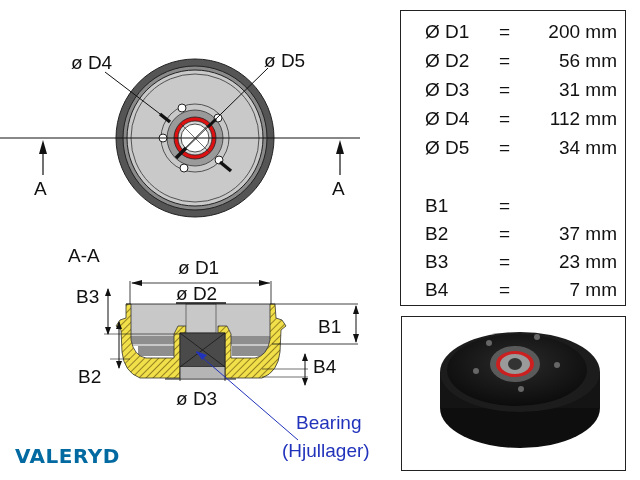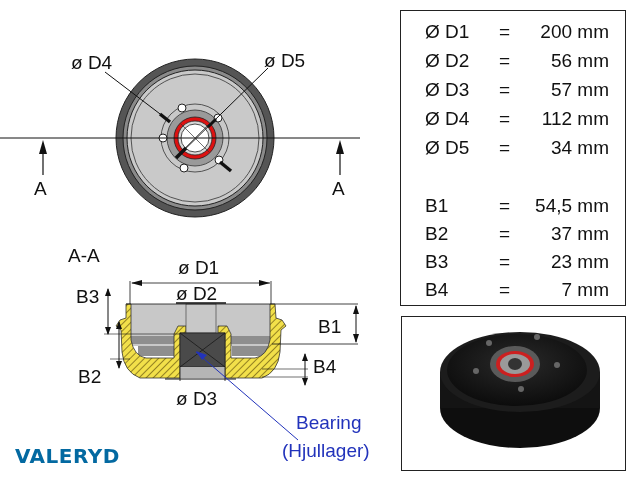--- a/index.html
+++ b/index.html
@@ -2,21 +2,21 @@
 <html><head>
 <meta charset="utf-8">
 <style>
   html, body { margin:0; padding:0; background:#ffffff; }
   body { width:640px; height:480px; position:relative; overflow:hidden; font-family:"Liberation Sans", sans-serif; }
   svg { position:absolute; left:0; top:0; }
   .spec-box { position:absolute; left:400px; top:10px; width:226px; height:296px; border:1px solid #222; box-sizing:border-box; }
   .spec-row { position:absolute; left:0; width:100%; height:26px; font-size:19px; color:#111; }
   .spec-label { position:absolute; left:24px; }
   .spec-eq { position:absolute; left:98px; }
-  .spec-val { position:absolute; right:16px; text-align:right;margin-left:21px; }
+  .spec-val { position:absolute; right:8px; text-align:right;margin-left:21px; }
   .photo-box { position:absolute; left:401px; top:316px; width:225px; height:155px; border:1px solid #222; box-sizing:border-box; background:#fff; }
   .lbl { position:absolute; font-size:19px; color:#111; white-space:nowrap; }
   .blue { color:#2233bb;text-align:right; }
   .logo { position:absolute; left:15px; top:444px; font-size:20px; font-weight:bold; color:#0369a1; letter-spacing:0.5px; font-family:"DejaVu Sans", sans-serif; }
 </style>
 </head>
 <body>
 
 <svg width="640" height="480">
   <defs>
@@ -168,36 +168,35 @@
     <span class="spec-val">200 mm</span>
   </div>
   <div class="spec-row" style="top:39px;">
     <span class="spec-label">Ø D2</span>
     <span class="spec-eq">=</span>
     <span class="spec-val">56 mm</span>
   </div>
   <div class="spec-row" style="top:68px;">
     <span class="spec-label">Ø D3</span>
     <span class="spec-eq">=</span>
-    <span class="spec-val">57 mm</span>
+    <span class="spec-val">31 mm</span>
   </div>
   <div class="spec-row" style="top:97px;">
     <span class="spec-label">Ø D4</span>
     <span class="spec-eq">=</span>
     <span class="spec-val">112 mm</span>
   </div>
   <div class="spec-row" style="top:126px;">
     <span class="spec-label">Ø D5</span>
     <span class="spec-eq">=</span>
     <span class="spec-val">34 mm</span>
   </div>
   <div class="spec-row" style="top:184px;">
     <span class="spec-label">B1</span>
     <span class="spec-eq">=</span>
-    <span class="spec-val">54,5 mm</span>
   </div>
   <div class="spec-row" style="top:212px;">
     <span class="spec-label">B2</span>
     <span class="spec-eq">=</span>
     <span class="spec-val">37 mm</span>
   </div>
   <div class="spec-row" style="top:240px;">
     <span class="spec-label">B3</span>
     <span class="spec-eq">=</span>
     <span class="spec-val">23 mm</span>

